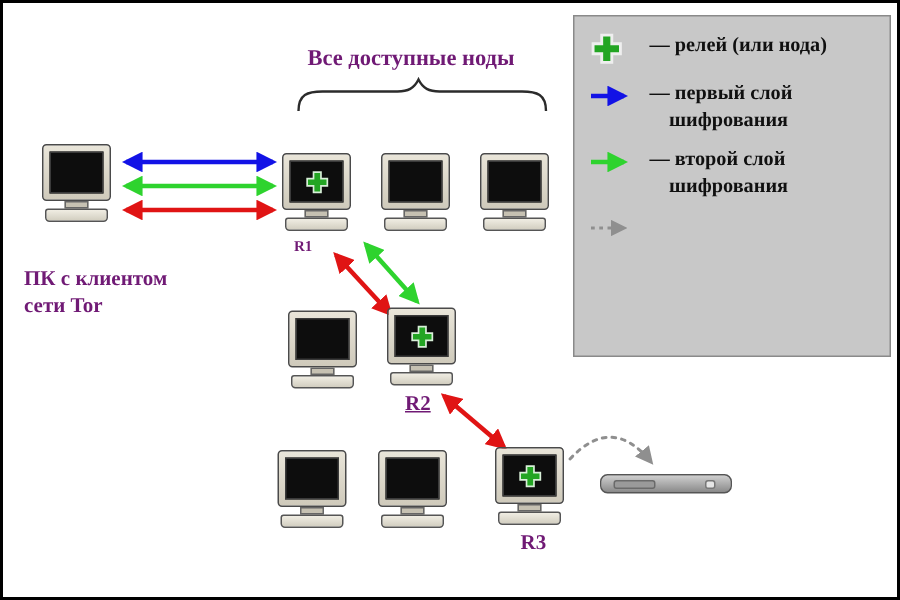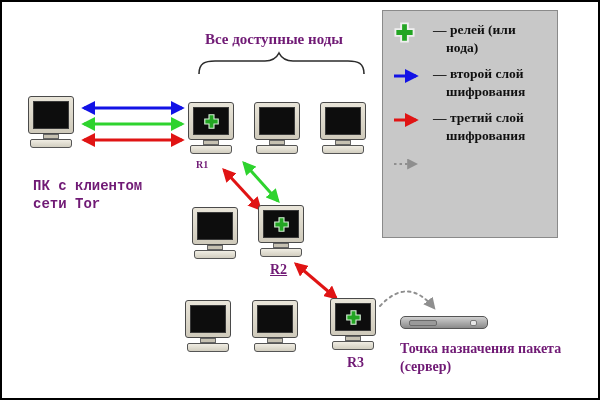--- a/index.html
+++ b/index.html
@@ -13,35 +13,35 @@
   .computer{position:absolute;width:46px;z-index:2;}
   .monitor{width:46px;height:38px;background:linear-gradient(#e9e5d9,#cfcabb);
     border:1px solid #4a4a4a;border-radius:3px;padding:4px;box-sizing:border-box;}
   .screen{width:100%;height:100%;background:#0d0d0d;border:1px solid #3a3a3a;
     box-sizing:border-box;display:flex;align-items:center;justify-content:center;}
   .stand{width:14px;height:3px;background:#c6c1b2;border:1px solid #666;margin:0 auto;}
   .keyboard{width:42px;height:9px;background:linear-gradient(#f0ede3,#d2cec0);
     border:1px solid #555;border-radius:2px 2px 3px 3px;margin:0 auto;box-sizing:border-box;}
   
   .lbl{position:absolute;font-weight:bold;color:#701a75;z-index:3;line-height:1.25;}
-  .lbl-client{left:31px;top:176px;width:118px;font-size:14px;font-family:Liberation Mono, monospace;}
+  .lbl-client{left:14px;top:176px;width:118px;font-size:14px;}
   .lbl-nodes{left:177px;top:28px;width:190px;font-size:15px;text-align:center;}
   .lbl-r1{left:194px;top:157px;font-size:10px;}
   .lbl-r2{left:268px;top:259px;font-size:14px;text-decoration:underline;}
   .lbl-r3{left:345px;top:352px;font-size:14px;font-family:Liberation Serif, serif;}
   .lbl-server{left:398px;top:338px;width:192px;font-size:14px;}
   
   .server{position:absolute;left:398px;top:314px;width:86px;height:11px;z-index:2;
     background:linear-gradient(#cfcfcf,#8a8a8a);border:1px solid #555;border-radius:5px;}
   .server .slot{position:absolute;left:8px;top:3px;width:26px;height:4px;
     background:#9a9a9a;border:1px solid #6a6a6a;border-radius:2px;}
   .server .led{position:absolute;right:10px;top:3px;width:5px;height:4px;
     background:#e6e6e6;border:1px solid #777;border-radius:2px;}
   
-  .legend{position:absolute;left:380px;top:8px;width:176px;height:228px;z-index:2;
+  .legend{position:absolute;left:380px;top:8px;width:212px;height:228px;z-index:2;
     background:#c8c8c8;border:1px solid #8a8a8a;box-sizing:border-box;
     padding:10px 8px 6px 10px;}
   .legend-item{display:flex;gap:6px;margin-bottom:9px;}
   .legend-icon{width:34px;flex:none;display:flex;align-items:flex-start;justify-content:flex-start;}
   .legend-label{font-size:13.5px;font-weight:bold;line-height:1.3;
     padding-left:13px;text-indent:-13px;}
   .li-arrow{margin-top:4px;}
 </style>
 </head>
 <body>
@@ -160,21 +160,20 @@
   <div class="server">
     <div class="slot"></div>
     <div class="led"></div>
   </div>
 
   <div class="lbl lbl-client">ПК с клиентом сети Tor</div>
   <div class="lbl lbl-nodes">Все доступные ноды</div>
   <div class="lbl lbl-r1">R1</div>
   <div class="lbl lbl-r2">R2</div>
   <div class="lbl lbl-r3">R3</div>
-  <div class="lbl lbl-server">Точка назначения пакета (сервер)</div>
 
   <div class="legend">
 
     <div class="legend-item">
       <span class="legend-icon">
         <svg width="23" height="23" viewBox="0 0 24 24">
           <path d="M8.5,2.5 h7 v6 h6 v7 h-6 v6 h-7 v-6 h-6 v-7 h6 z" stroke="#efefef" stroke-width="2" fill="#23a523"></path>
         </svg>
       </span>
       <span class="legend-label">— релей (или нода)</span>
@@ -184,37 +183,37 @@
       <span class="legend-icon li-arrow">
         <svg width="32" height="14" viewBox="0 0 32 14">
           <defs>
             <marker id="lm1" viewBox="0 0 10 10" refX="8" refY="5" markerWidth="4.6" markerHeight="4.6" orient="auto">
               <path d="M0,0 L10,5 L0,10 z" fill="#1212e6"></path>
             </marker>
           </defs>
           <line x1="1" y1="7" x2="23" y2="7" stroke-width="3" marker-end="url(#lm1)" stroke="#1212e6"></line>
         </svg>
       </span>
-      <span class="legend-label">— второй слой шифрования</span>
-    </div>
-
+      <span class="legend-label">— первый слой шифрования</span>
+    </div>
 
     <div class="legend-item">
       <span class="legend-icon li-arrow">
         <svg width="32" height="14" viewBox="0 0 32 14">
           <defs>
-            <marker id="lm3" viewBox="0 0 10 10" refX="8" refY="5" markerWidth="4.6" markerHeight="4.6" orient="auto">
-              <path d="M0,0 L10,5 L0,10 z" fill="#e01414"></path>
+            <marker id="lm2" viewBox="0 0 10 10" refX="8" refY="5" markerWidth="4.6" markerHeight="4.6" orient="auto">
+              <path d="M0,0 L10,5 L0,10 z" fill="#2ed32e"></path>
             </marker>
           </defs>
-          <line x1="1" y1="7" x2="23" y2="7" stroke-width="3" marker-end="url(#lm3)" stroke="#e01414"></line>
-        </svg>
-      </span>
-      <span class="legend-label">— третий слой шифрования</span>
-    </div>
+          <line x1="1" y1="7" x2="23" y2="7" stroke-width="3" marker-end="url(#lm2)" stroke="#2ed32e"></line>
+        </svg>
+      </span>
+      <span class="legend-label">— второй слой шифрования</span>
+    </div>
+
 
     <div class="legend-item">
       <span class="legend-icon li-arrow">
         <svg width="32" height="14" viewBox="0 0 32 14">
           <defs>
             <marker id="lm4" viewBox="0 0 10 10" refX="8" refY="5" markerWidth="5.5" markerHeight="5.5" orient="auto">
               <path d="M0,0 L10,5 L0,10 z" fill="#8f8f8f"></path>
             </marker>
           </defs>
           <line x1="1" y1="7" x2="23" y2="7" stroke-width="2" stroke-dasharray="2.5 3" marker-end="url(#lm4)" stroke="#8f8f8f"></line>

